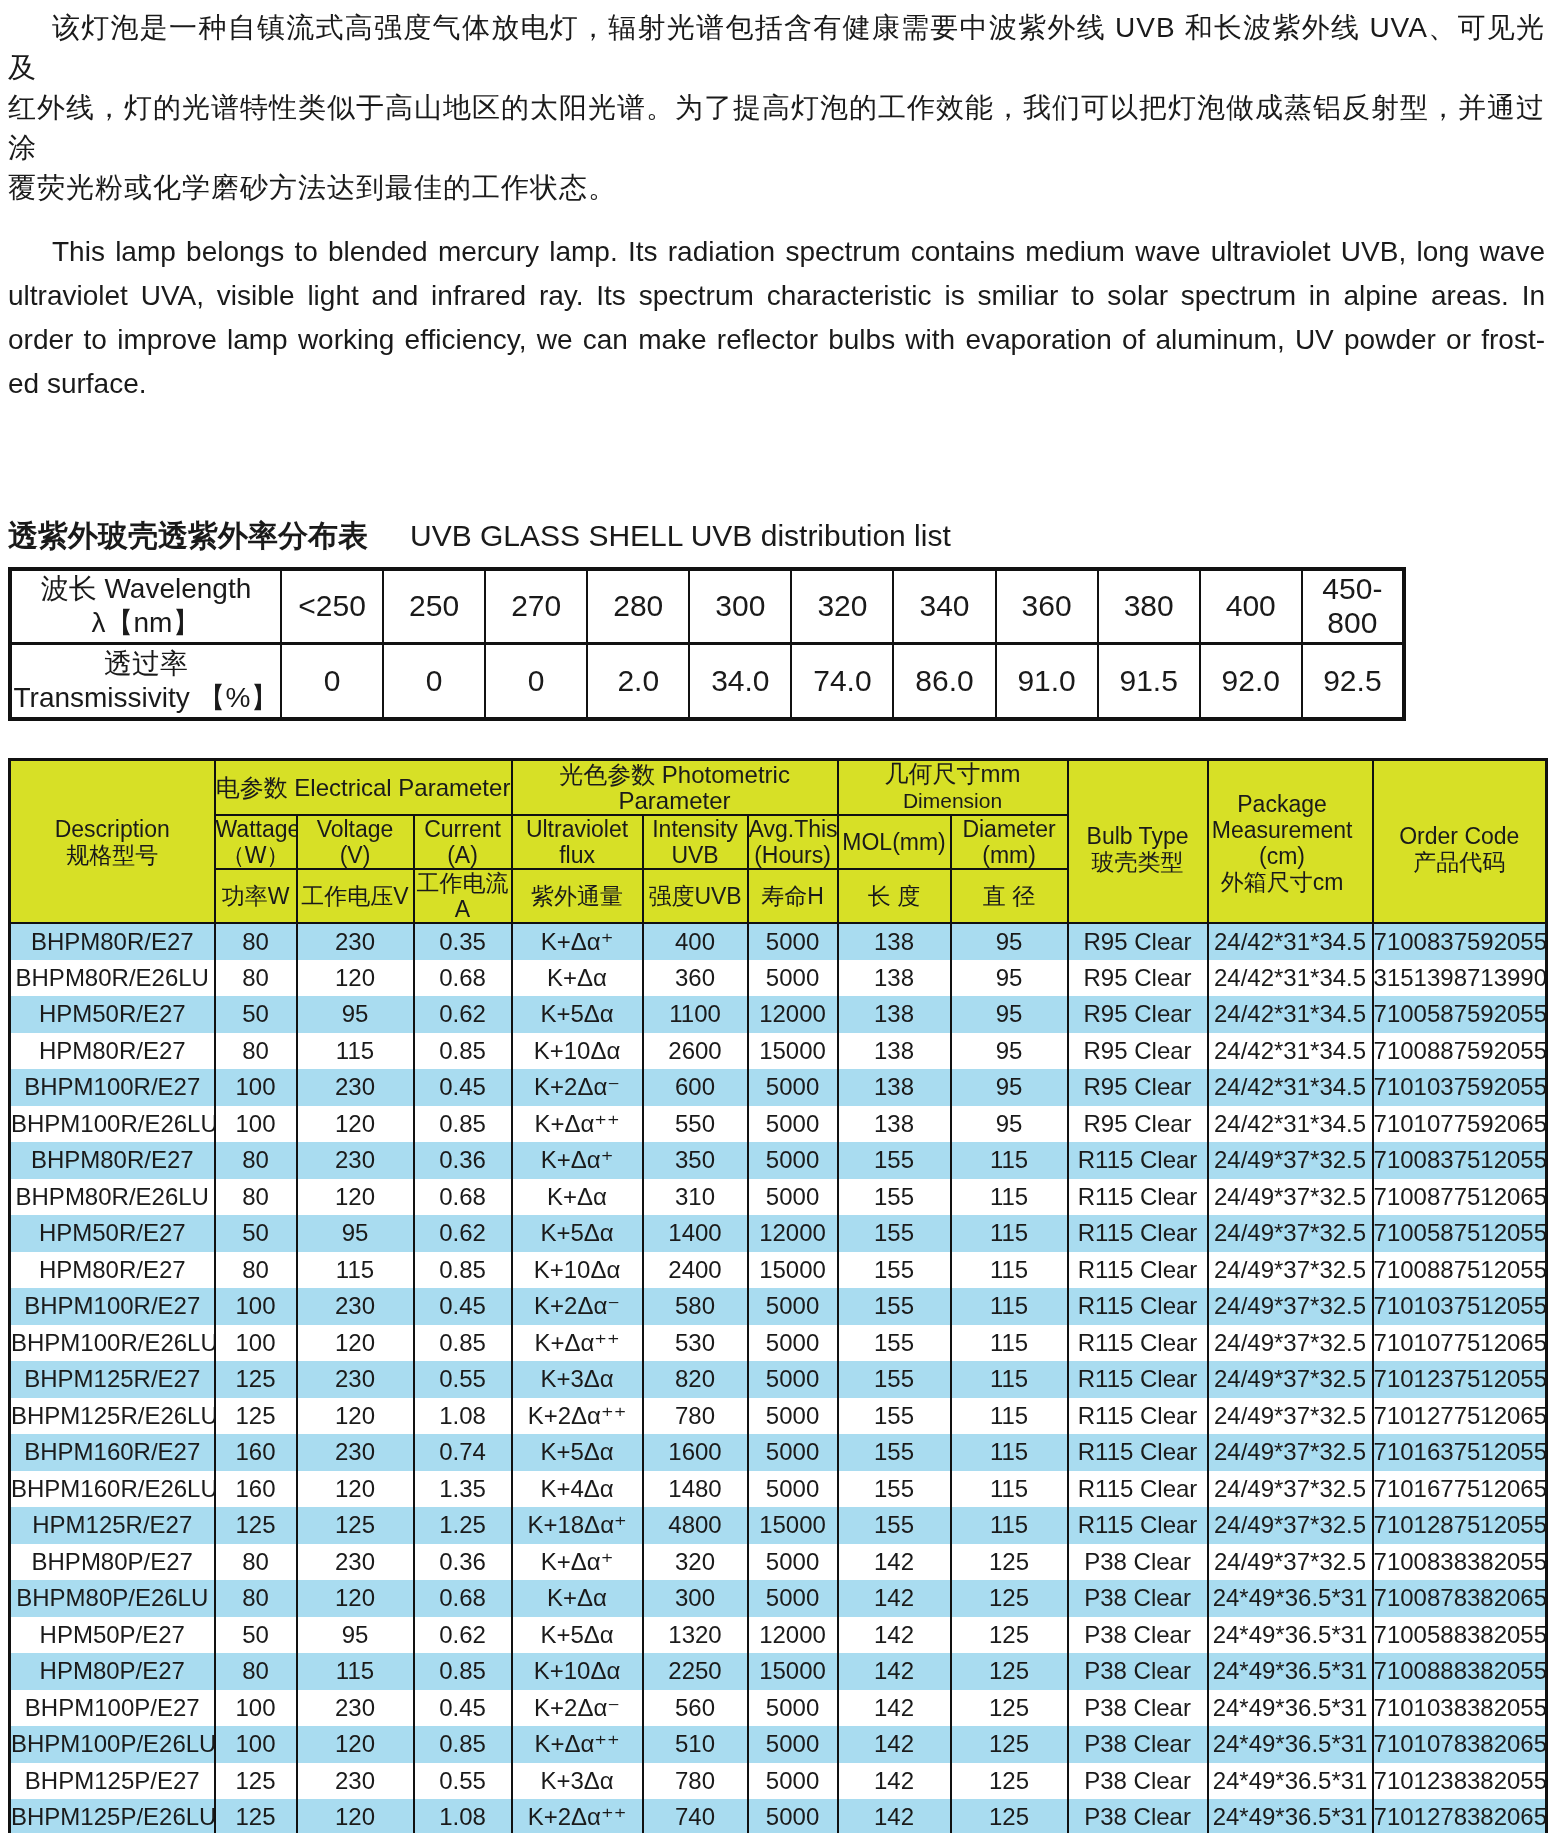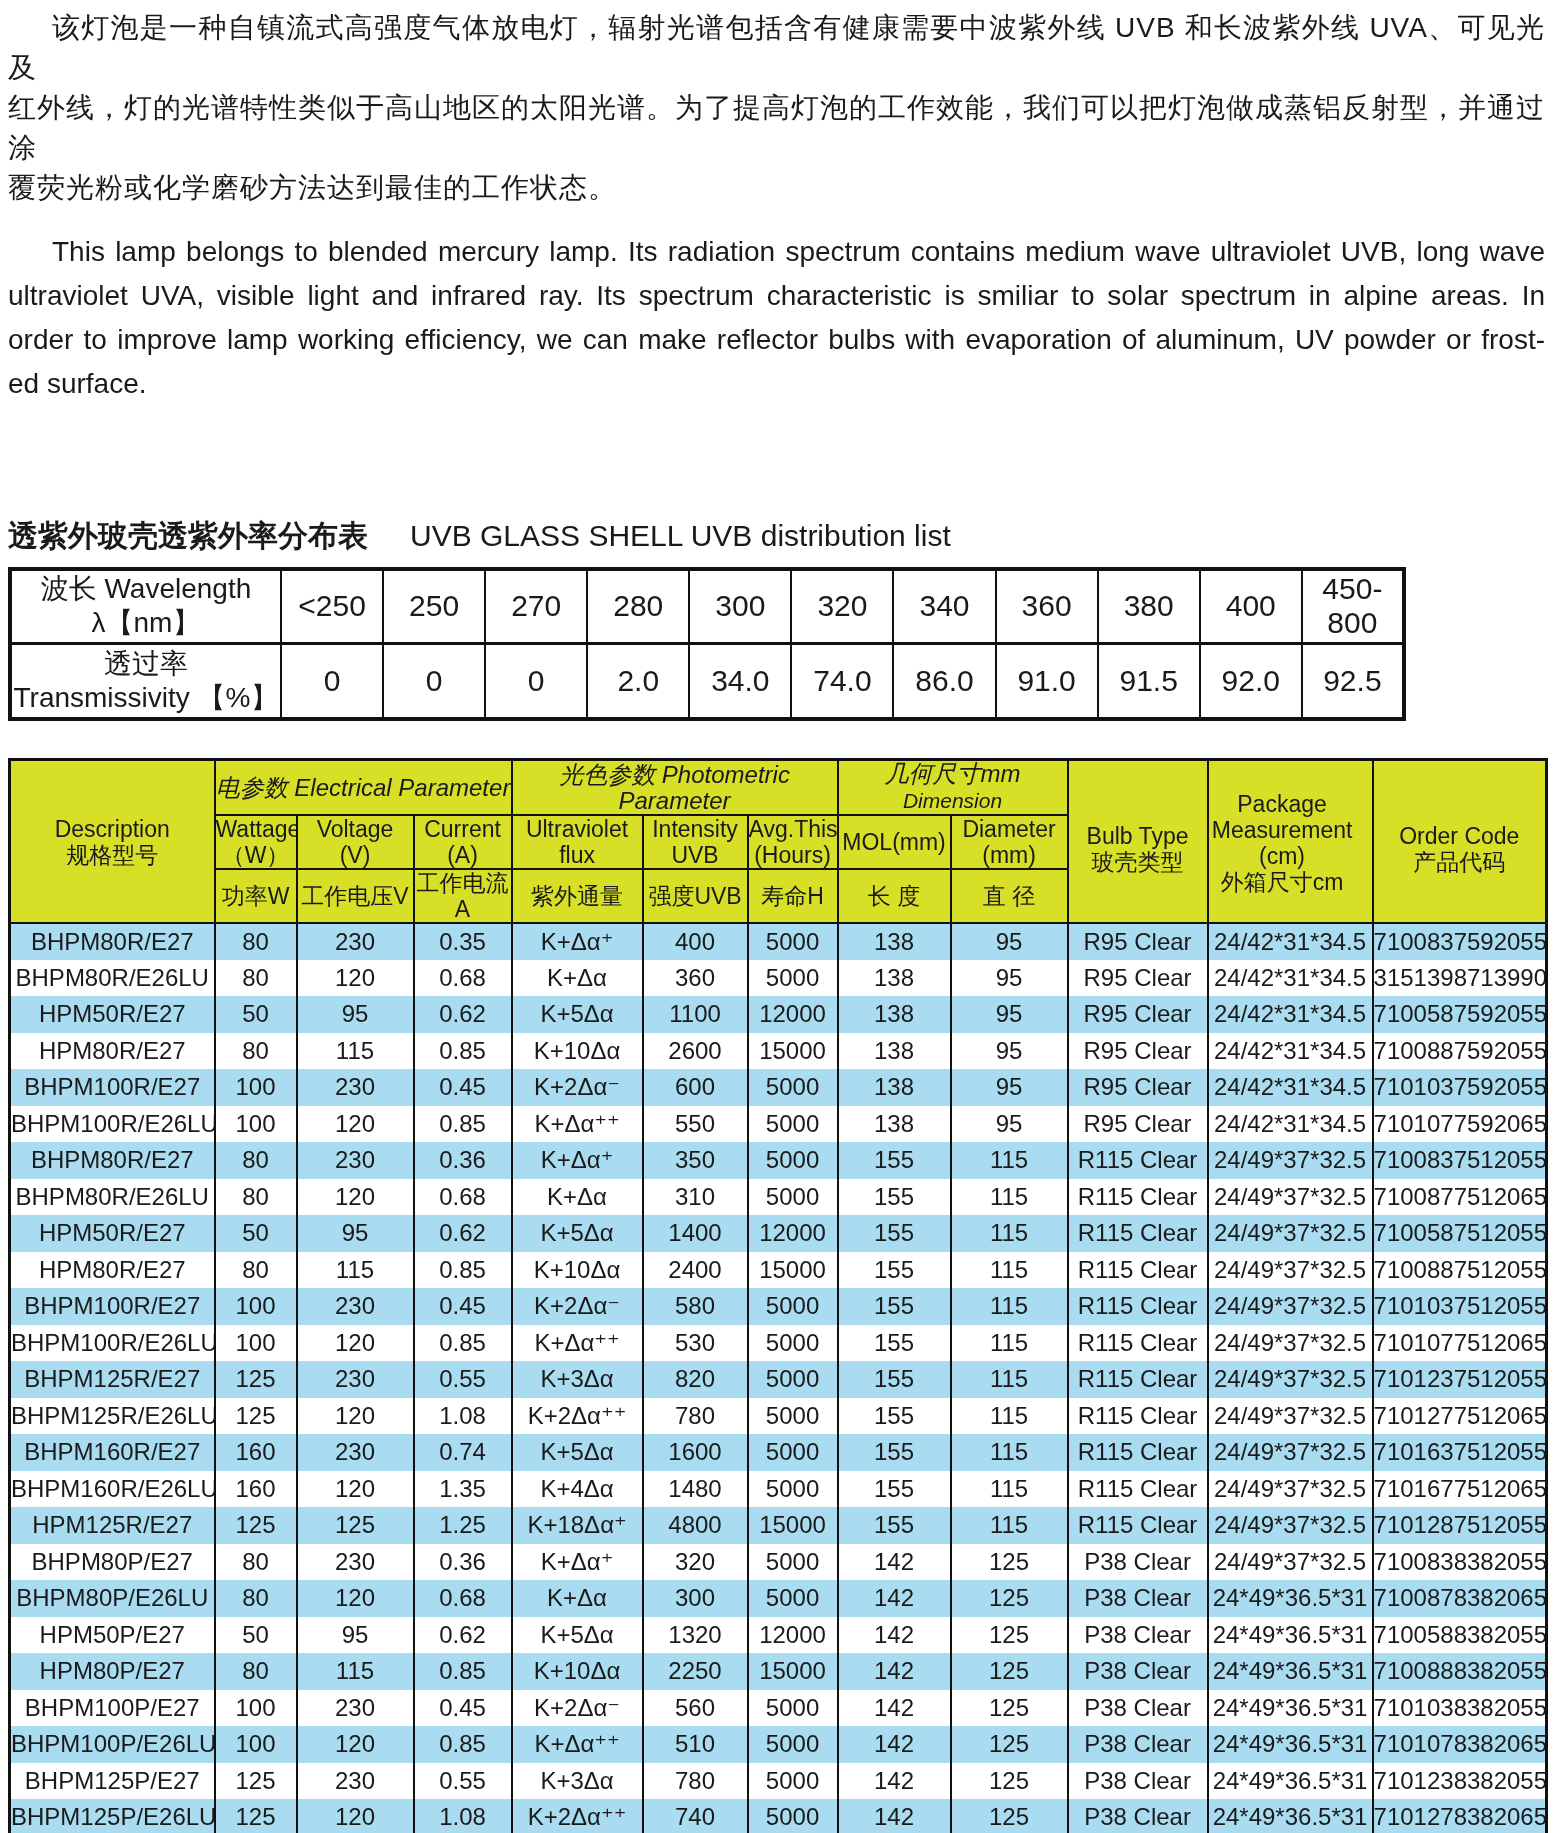--- a/index.html
+++ b/index.html
@@ -46,21 +46,21 @@
   .prod th, .prod td {
     border: 2px solid #111;
     text-align: center; vertical-align: middle;
     font-weight: normal; padding: 0;
     overflow: hidden;
   }
   .prod thead th { background: #d7e026; font-size: 23px; line-height: 26px; }
   .prod thead tr:nth-child(1) { height: 42px; }
   .prod thead tr:nth-child(2) { height: 50px; }
   .prod thead tr:nth-child(3) { height: 36px; }
-  .prod thead .group { font-size: 24px; font-style: italic; }
+  .prod thead .group { font-size: 24px; }
   .prod thead .dim-en { font-size: 21px; }
   .vstack { display: flex; flex-direction: column; justify-content: center; height: 100%; }
   .vstack.spread { justify-content: space-between; padding: 20px 0 6px 0; }
   .vstack.spread3 { justify-content: space-between; padding: 8px 16px 5px 0; }
   .prod tbody td { border-top: none; border-bottom: none; height: 36.5px; }
   .prod tbody tr.alt { background: #a9dcf0; }
 </style>
 </head>
 <body>
 

